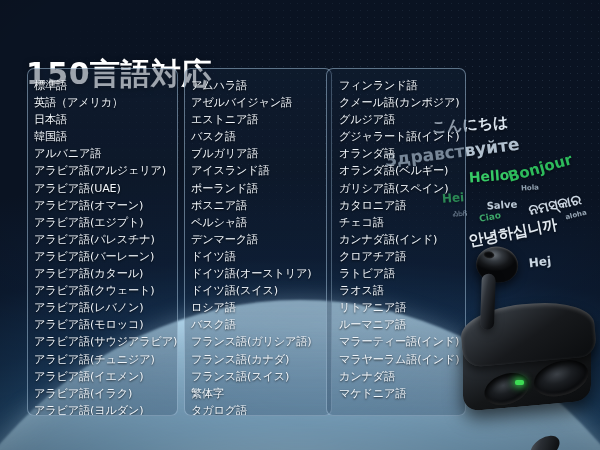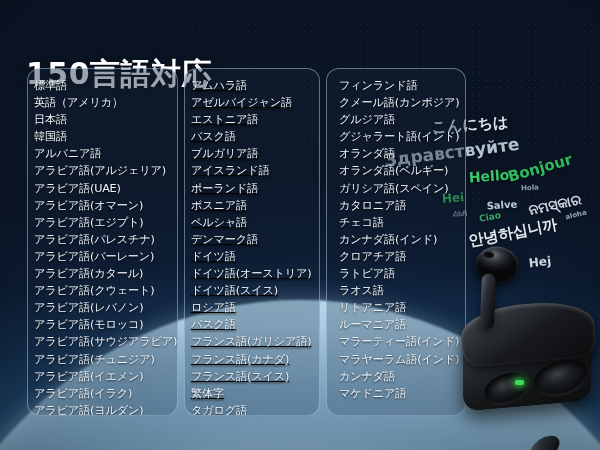--- a/index.html
+++ b/index.html
@@ -71,27 +71,27 @@
   }
 
   
   #panels{
     position:absolute; left:0; top:68px; width:600px; height:348px;
   }
   .panel{
     position:absolute; top:0;
     height:348px;
     border:1px solid rgba(176,205,230,.50);
-    border-radius:13px;
+    border-radius:7px;
     background:linear-gradient(180deg, rgba(20,36,58,.42) 0%, rgba(18,34,56,.30) 55%, rgba(24,48,78,.22) 100%);
     padding:8px 0 0 6px;
     overflow:hidden;
   }
   .p1{ left:27px;  width:151px; }
-  .p2{ left:184px; width:136px;text-decoration:underline; }
+  .p2{ left:184px; width:148px; }
   .p3{ left:326px; width:140px;padding-left:12px; }
 
   .lang{
     color:#f2f7fc;
     font-size:11.2px;
     line-height:17.1px;
     white-space:nowrap;
     letter-spacing:-0.2px;
     text-shadow:0 1px 2px rgba(0,0,0,.75);
   }

